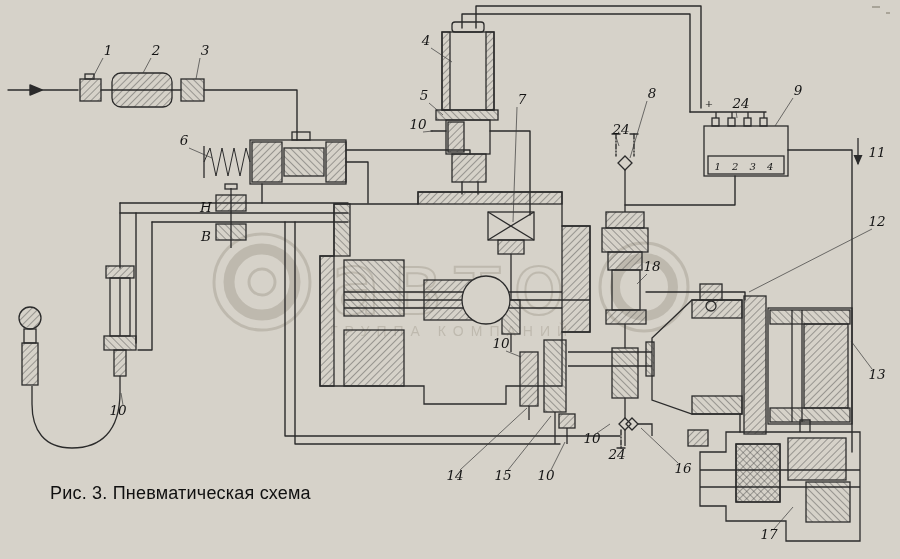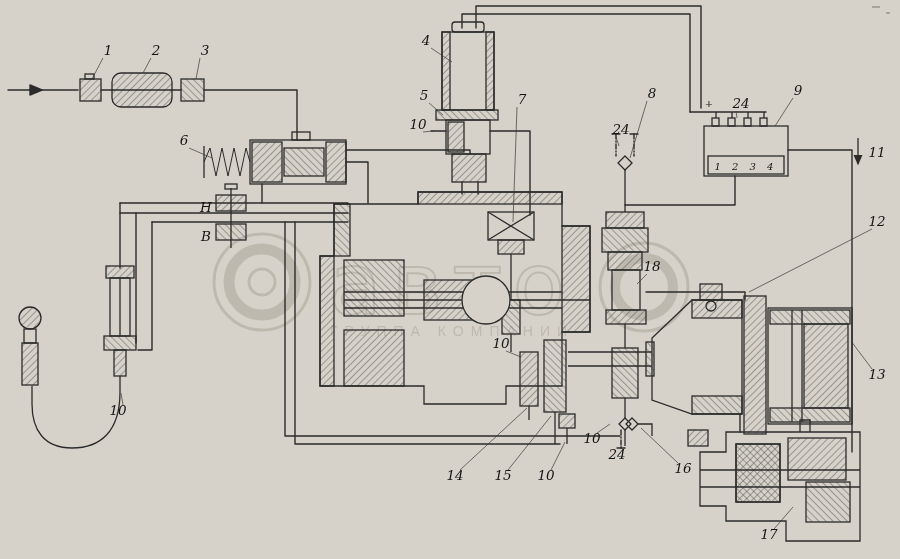--- a/index.html
+++ b/index.html
@@ -286,13 +286,14 @@
         <text x="592" y="443" text-anchor="middle">10</text>
         <line x1="622" y1="449" x2="621" y2="446" stroke="#3a3a3a" stroke-width="0.7"></line>
         <text x="617" y="459" text-anchor="middle">24</text>
         <line x1="678" y1="463" x2="641" y2="428" stroke="#3a3a3a" stroke-width="0.7"></line>
         <text x="683" y="473" text-anchor="middle">16</text>
         <line x1="774" y1="529" x2="793" y2="507" stroke="#3a3a3a" stroke-width="0.7"></line>
         <text x="769" y="539" text-anchor="middle">17</text>
       </g>
 </svg>
 
+<div class="caption">Рис. 3. Пневматическая схема</div>
 </div>
 
 </body></html>

